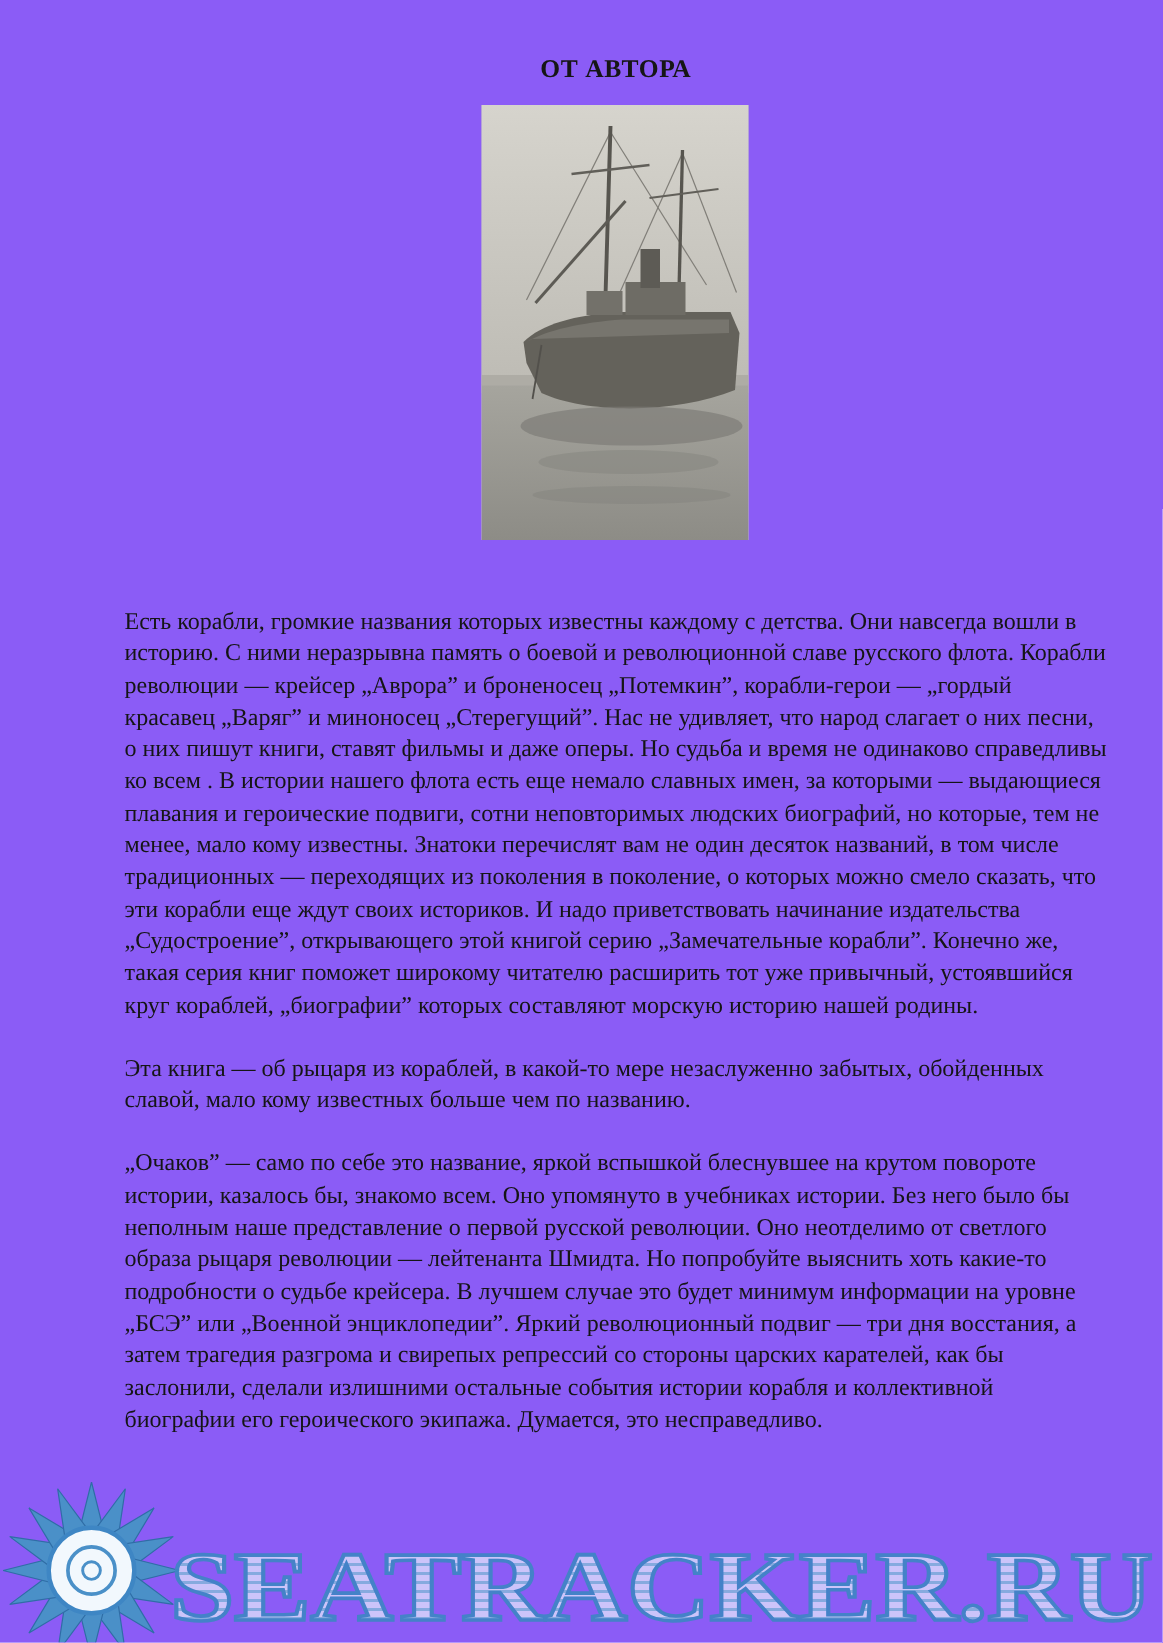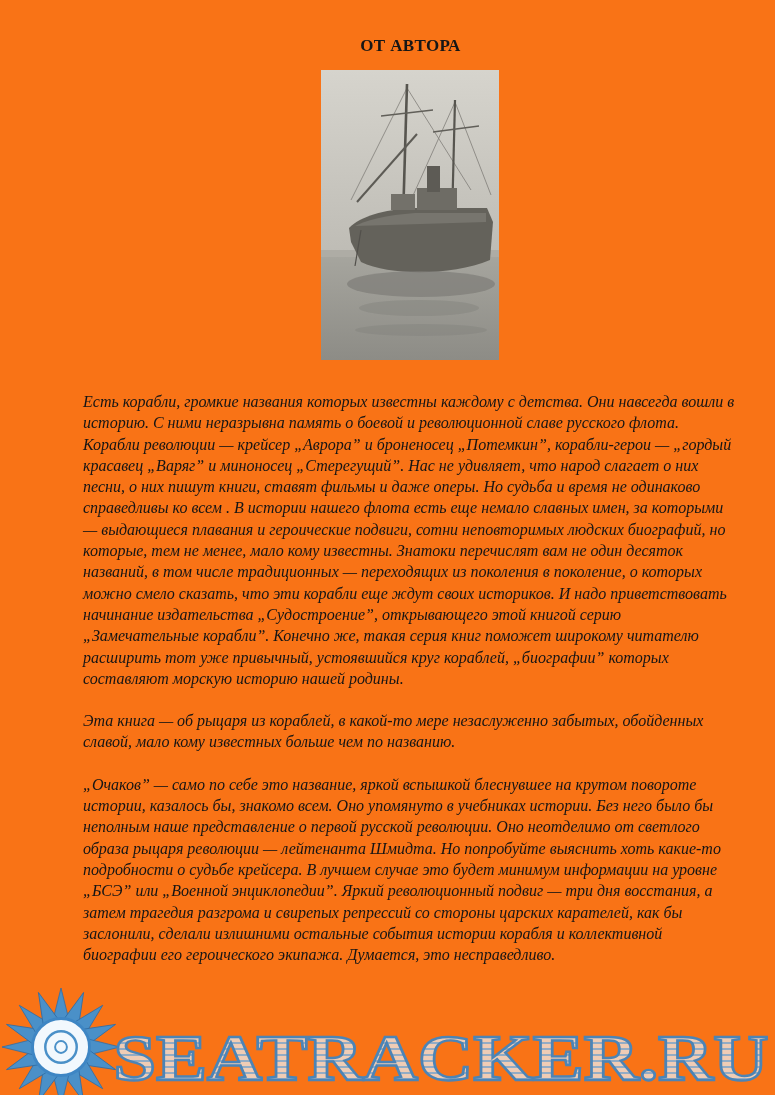--- a/index.html
+++ b/index.html
@@ -4,21 +4,21 @@
 <style>
   html, body { margin: 0; padding: 0; }
   body {
     width: 775px; height: 1095px;
     background: #ffffff;
     font-family: "Liberation Serif", serif;
   }
   .page {
     position: relative;
     width: 775px; height: 1095px;
-    background: #f97316;
+    background: #8b5cf6;
     overflow: hidden;
   }
   .title {
     margin: 0;
     position: absolute;
     top: 36px; left: 83px; width: 655px;
     text-align: center;
     font-size: 17px;
     font-weight: bold;
     letter-spacing: 0.4px;
@@ -32,21 +32,21 @@
     background: #c9c7c0;
   }
   .photo svg { display: block; width: 100%; height: 100%; }
   .text {
     position: absolute;
     top: 391px; left: 83px; width: 655px;
     font-size: 16px;
     line-height: 21.3px;
     color: #151515;
   }
-  .text p { margin: 0 0 21px 0; font-style: italic; }
+  .text p { margin: 13px 0 21px 0; }
   .watermark {
     position: absolute;
     left: 0; top: 0;
     width: 775px; height: 1095px;
     pointer-events: none;
     z-index: 5;
   }
   .sun-wrap {
     position: absolute;
     left: 2px; top: 988px;

